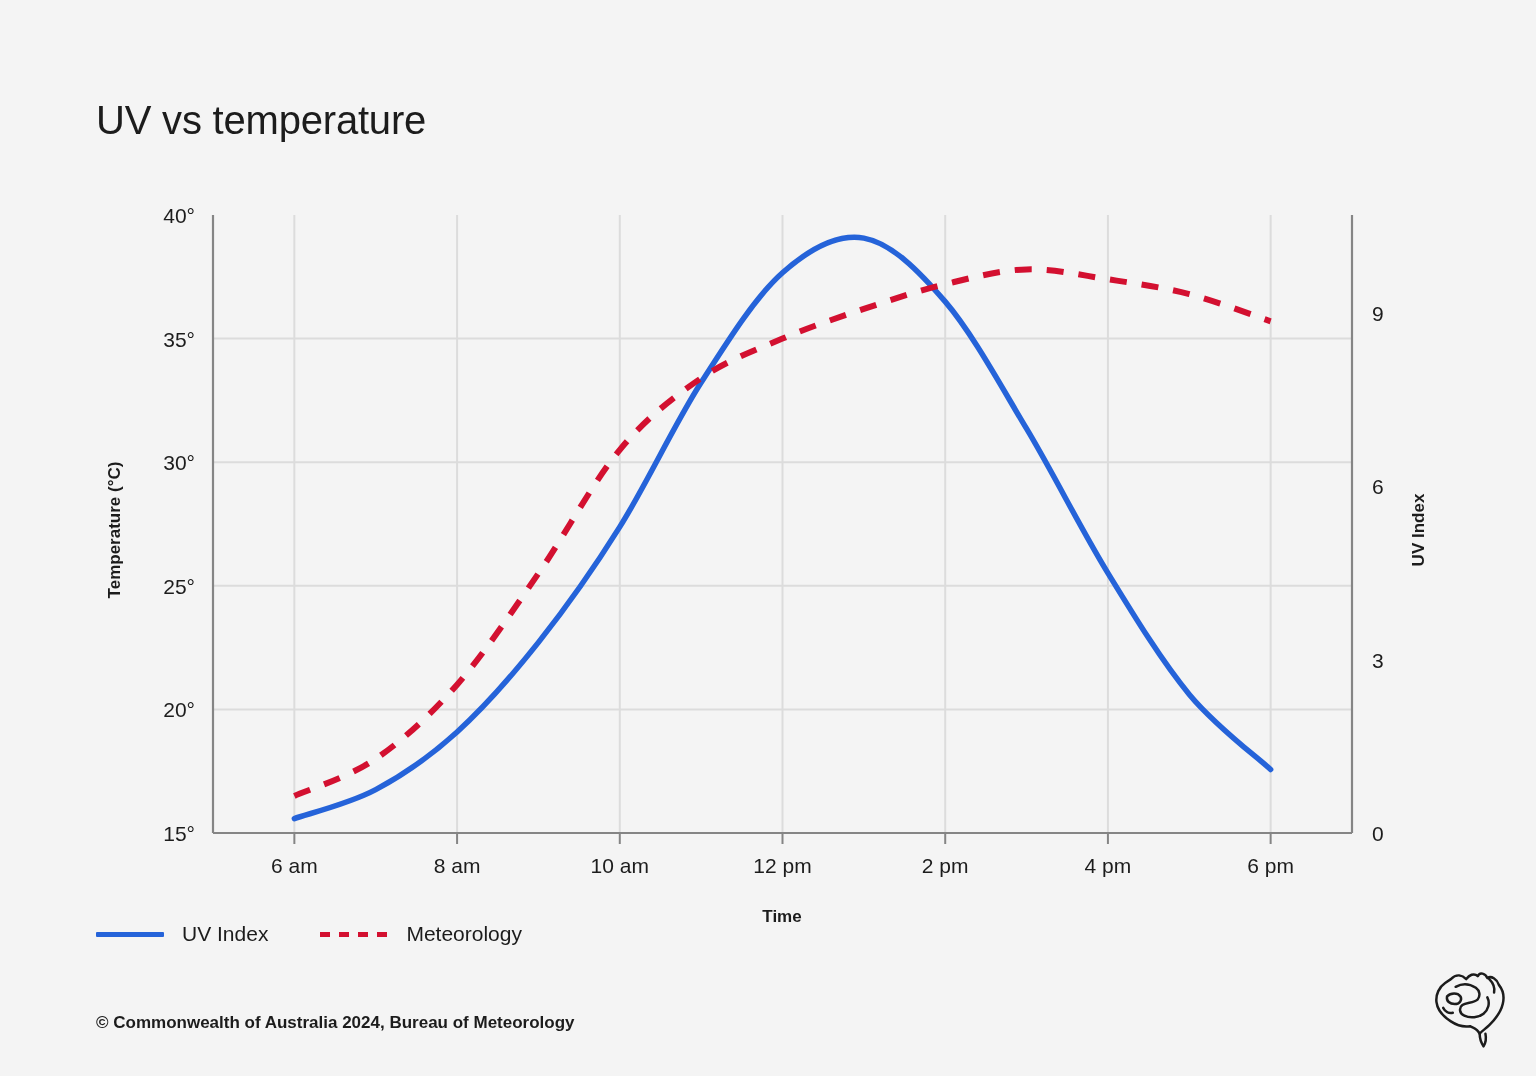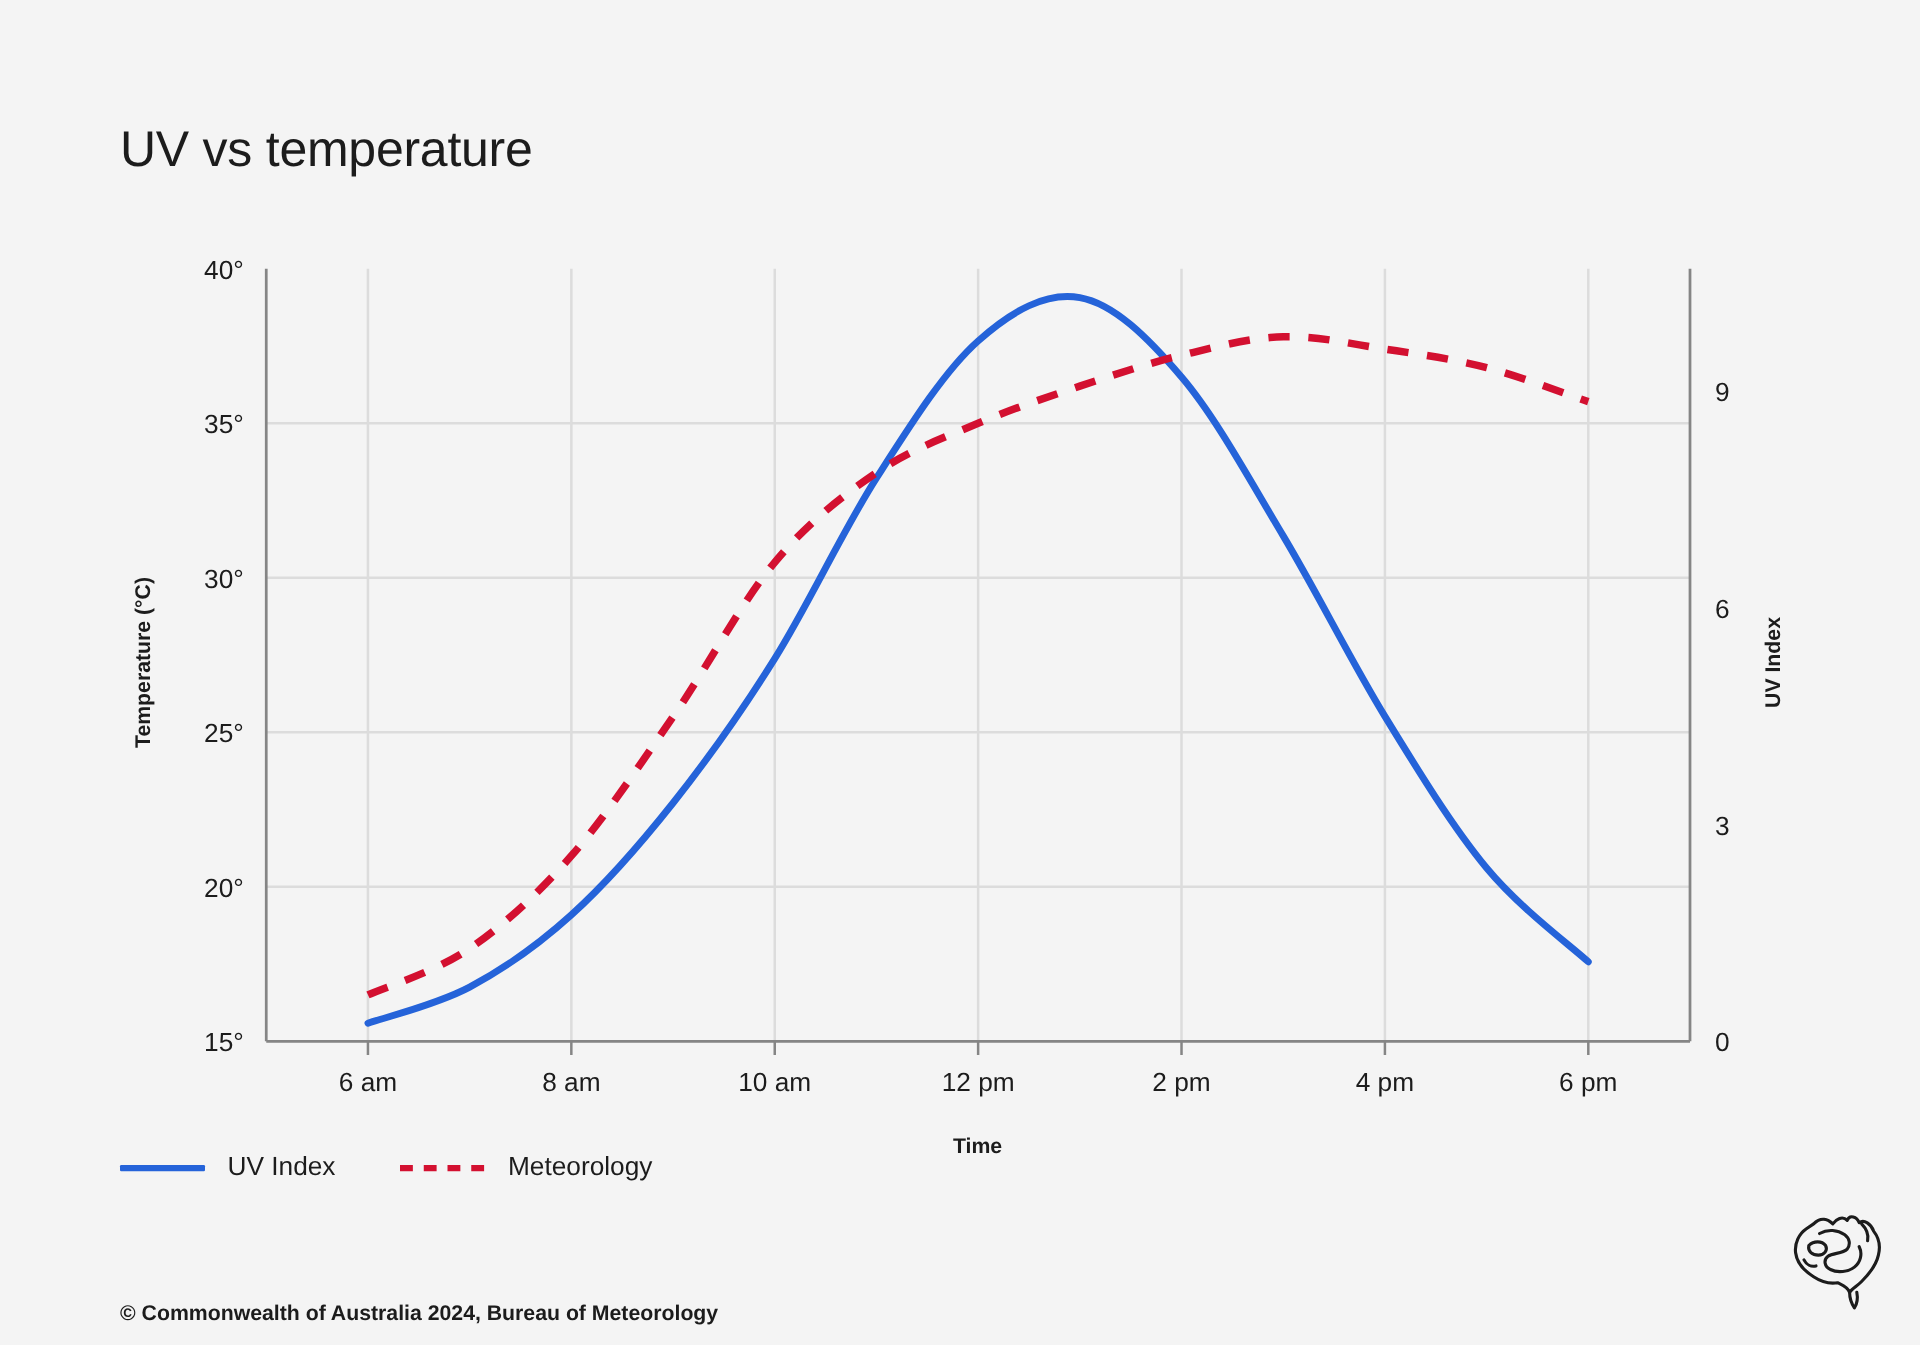--- a/index.html
+++ b/index.html
@@ -75,21 +75,20 @@
     background-size: 19px 5px;
     height: 5px;
   }
   .footer {
     position: absolute;
     left: 96px;
     top: 1013px;
     font-size: 17px;
     font-weight: 700;
     color: #1c1c1c;
-    margin-top: 28px;
   }
   .logo {
     position: absolute;
     left: 1424px;
     top: 958px;
     width: 96px;
     height: 96px;
   }
 </style>
 </head>

